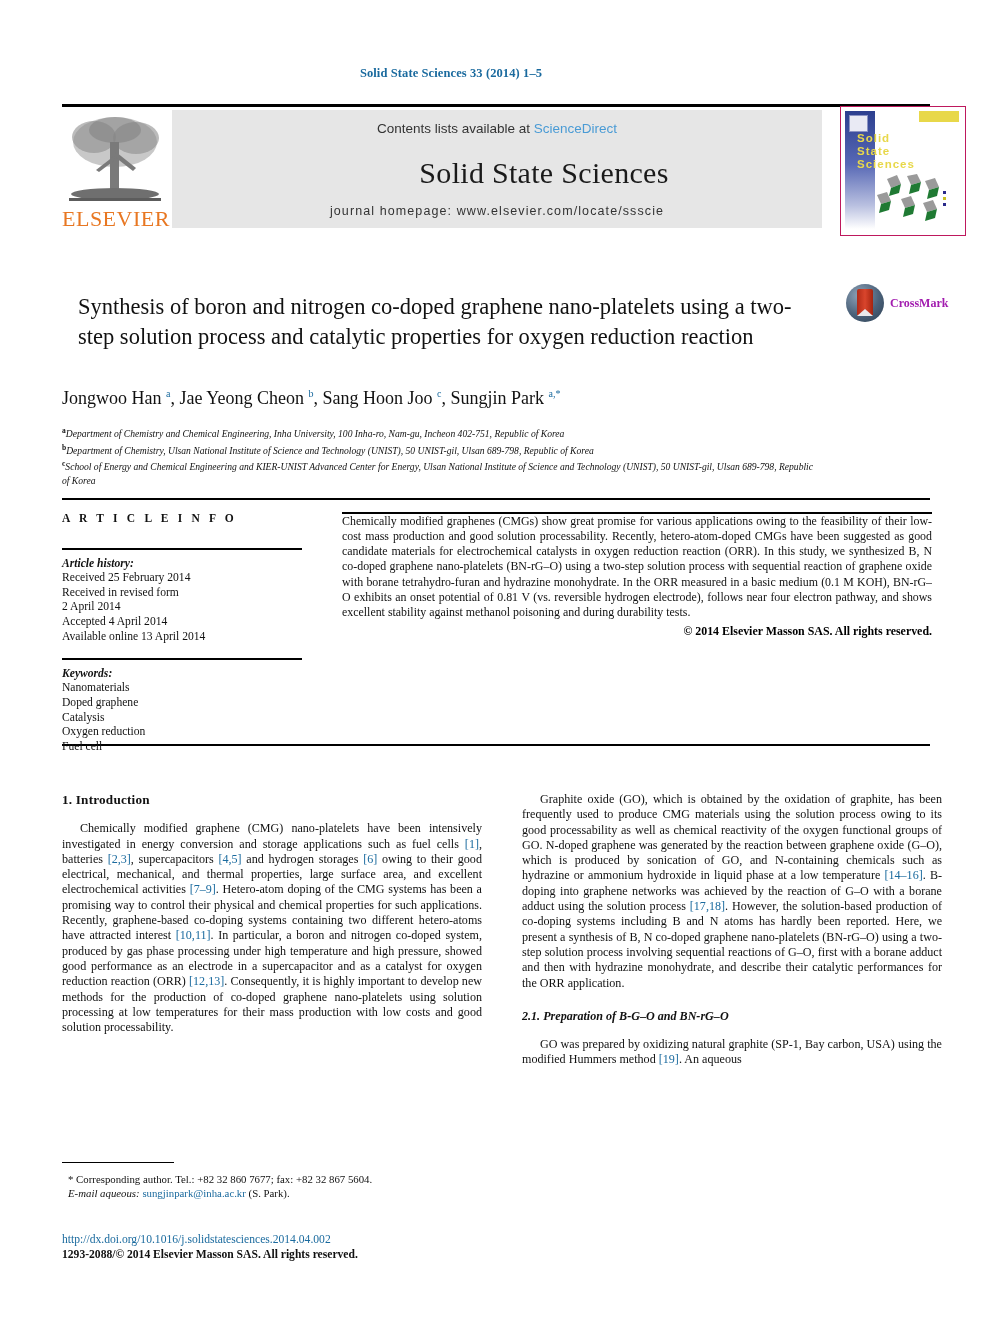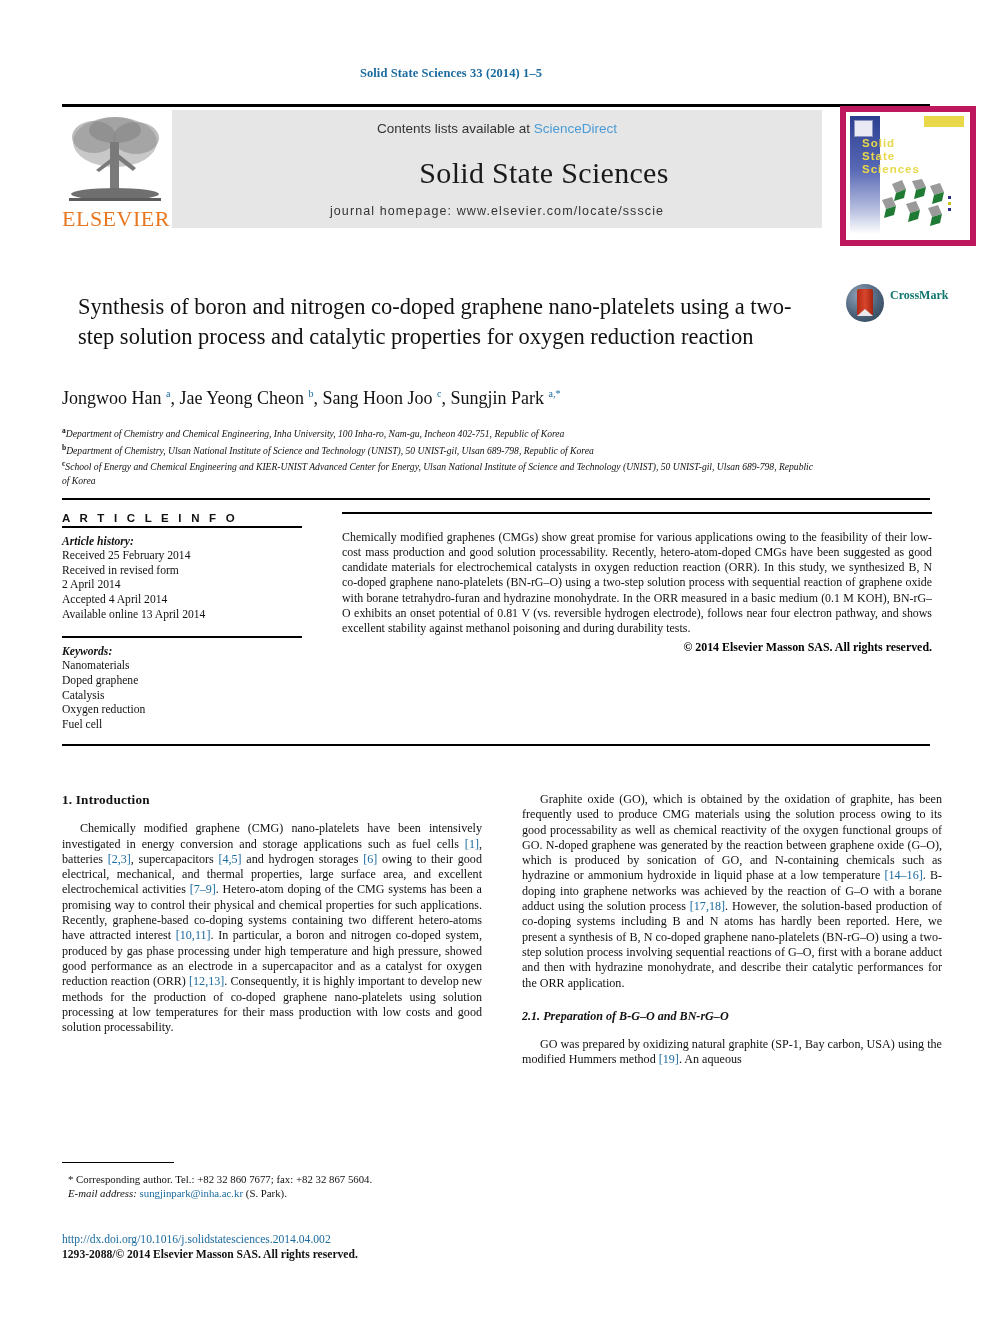--- a/index.html
+++ b/index.html
@@ -61,21 +61,21 @@
     letter-spacing:.3px;
   }
   .homepage{
     position:absolute; left:0; top:94px; width:650px; text-align:center;
     font-family:"Liberation Sans", sans-serif; font-size:12.5px; color:#333;
     letter-spacing:1.1px;
   }
   
   .cover{
     position:absolute; left:778px; top:2px; width:124px; height:128px;
-    border:6px solid #be185d; background:#fff; overflow:hidden;
+    border:1px solid #be185d; background:#fff; overflow:hidden;
   }
   .cover-inner{position:absolute;left:4px;top:4px;width:114px;height:118px;background:#fff;}
   .cover-leftband{
     position:absolute;left:0;top:0;width:30px;height:118px;
     background:linear-gradient(180deg,#2c3f8f 0%,#5768b5 45%,#b9c0e0 80%,#ffffff 100%);
   }
   .cover-topband{position:absolute;left:74px;top:0;width:40px;height:11px;background:#e8d84a;}
   .cover-badge{position:absolute;left:4px;top:4px;width:17px;height:15px;background:#e9eaf4;border:1px solid #8b93c3;}
   .cover-title{
     position:absolute; left:12px; top:21px; width:100px;
@@ -117,50 +117,50 @@
     position:absolute; left:11px; top:5px; width:16px; height:26px;
     background:linear-gradient(90deg,#b02a17 0%, #d9452c 50%, #a5240f 100%);
     border-radius:2px 2px 0 0;
   }
   .cm-notch{
     position:absolute; left:11px; top:25px; width:0; height:0;
     border-left:8px solid transparent; border-right:8px solid transparent;
     border-bottom:7px solid #e9e9ec;
   }
   .cm-text{
-    position:absolute; left:44px; top:4px;
-    font-family:"Liberation Serif", serif; font-size:12px; font-weight:bold; color:#0f766e;
+    position:absolute; left:44px; top:12px;
+    font-family:"Liberation Serif", serif; font-size:12px; font-weight:bold; color:#a21caf;
   }
 
   
   .hr-thin{position:absolute; background:#000;}
 
   
   .info-col{
     position:absolute; left:62px; top:512px; width:240px;
   }
   .abs-col{
     position:absolute; left:342px; top:512px; width:590px;
   }
   .sec-head{
-    font-family:Liberation Sans, sans-serif;
+    font-family:Liberation Serif, serif;
     font-size:11.5px; font-weight:bold; letter-spacing:3.2px; color:#111;
-    margin:0 0 2px 0;
+    margin:0 0 24px 0;
   }
   .sec-rule{height:1.6px;background:#000;width:100%;}
   .info-body{
     font-family:"Liberation Serif", serif;
     font-size:11.6px; line-height:14.6px; color:#111; padding-top:7px;
   }
   .info-body .lbl{font-style:italic; font-weight:bold;}
   .kw-rule{height:1.6px;background:#000;width:100%;margin-top:14px;}
   .abs-body{
     font-family:"Liberation Serif", serif;
     font-size:11.9px; line-height:15.3px; color:#111; text-align:justify;
-    padding-top:16px;
+    padding-top:0;
   }
   .copyright{
     text-align:right; margin-top:3px; font-size:11.9px; font-weight:bold;
   }
 
   
   .col{
     position:absolute; top:792px; width:420px;
     font-family:"Liberation Serif", serif;
     font-size:12.1px; line-height:15.3px; text-align:justify; color:#111;
@@ -321,21 +321,21 @@
   <div class="col right">
     <p id="right-p1">Graphite oxide (GO), which is obtained by the oxidation of graphite, has been frequently used to produce CMG materials using the solution process owing to its good processability as well as chemical reactivity of the oxygen functional groups of GO. N-doped graphene was generated by the reaction between graphene oxide (G–O), which is produced by sonication of GO, and N-containing chemicals such as hydrazine or ammonium hydroxide in liquid phase at a low temperature <span class="ref">[14–16]</span>. B-doping into graphene networks was achieved by the reaction of G–O with a borane adduct using the solution process <span class="ref">[17,18]</span>. However, the solution-based production of co-doping systems including B and N atoms has hardly been reported. Here, we present a synthesis of B, N co-doped graphene nano-platelets (BN-rG–O) using a two-step solution process involving sequential reactions of G–O, first with a borane adduct and then with hydrazine monohydrate, and describe their catalytic performances for the ORR application.</p>
     <h3>2.1.  Preparation of B-G–O and BN-rG–O</h3>
     <p id="exp-p1">GO was prepared by oxidizing natural graphite (SP-1, Bay carbon, USA) using the modified Hummers method <span class="ref">[19]</span>. An aqueous</p>
   </div>
 
   <div class="footnote">
     <div class="fnrule"></div>
     <div class="ln">*  Corresponding author. Tel.: +82 32 860 7677; fax: +82 32 867 5604.</div>
     <div class="ln">
-      <em>E-mail address:</em>
+      <em>E-mail aqueous:</em>
       <span class="mail">sungjinpark@inha.ac.kr</span>
       <span>(S. Park).</span>
     </div>
   </div>
 
   <div class="doi">
     <div class="lnk">http://dx.doi.org/10.1016/j.solidstatesciences.2014.04.002</div>
     <div class="issn">1293-2088/© 2014 Elsevier Masson SAS. All rights reserved.</div>
   </div>
 

